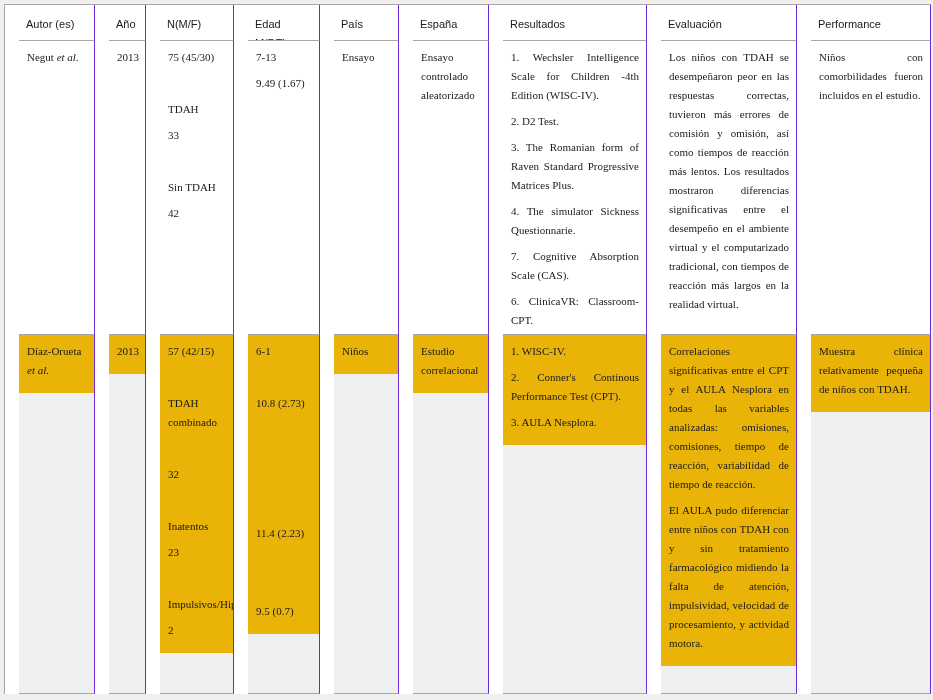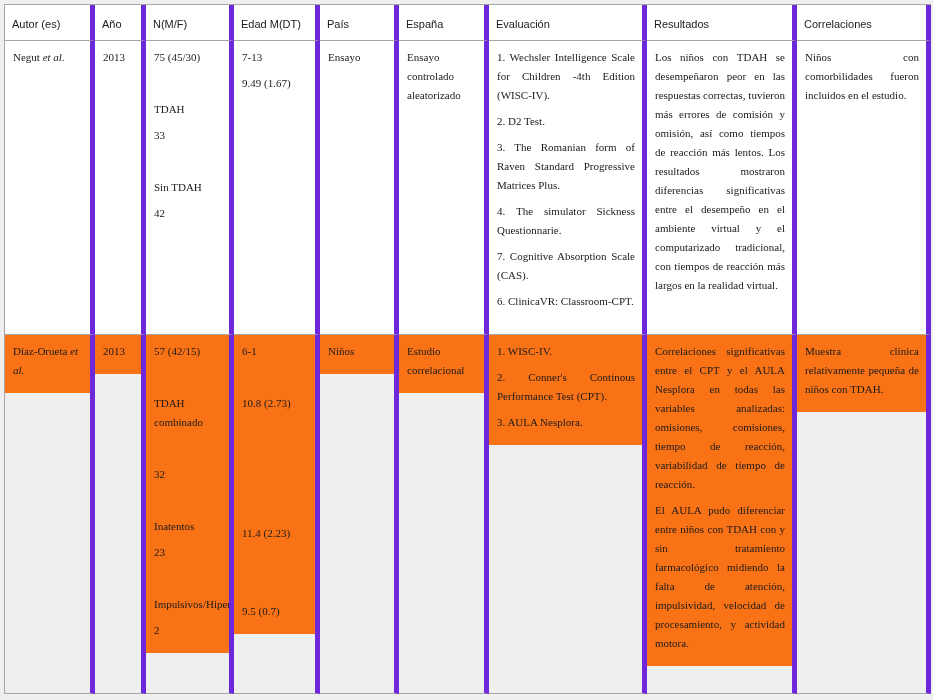--- a/index.html
+++ b/index.html
@@ -12,46 +12,46 @@
     position:absolute; left:4px; top:4px;
     display:grid;
     grid-template-columns:90px 51px 88px 86px 79px 90px 158px 150px 134px;
     grid-template-rows:36px 294px 359px;
     border-top:1px solid #a6a6a6;
     border-left:1px solid #a6a6a6;
     background:#ffffff;
   }
   .cell {
     box-sizing:border-box; overflow:hidden;
-    border-right:5px solid #6d28d9;
+    border-right:1px solid #6d28d9;
     border-bottom:1px solid #a6a6a6;
-    font-size:11px; line-height:19px;
+    font-size:11px; line-height:19px;margin-left:14px;
   }
   .hdr { padding:10px 7px 0 7px; background:#ffffff; }
   .inner { padding:7px 7px 6px 8px;font-family:Liberation Serif, serif; }
   .shaded { background:#efefef; }
-  .shaded .inner { background:#f97316; }
+  .shaded .inner { background:#eab308; }
   p { margin:0 0 7px 0; min-height:19px; }
   .just { text-align:justify; }
   .etal { font-style:italic; }
 </style>
 </head>
 <body>
 
 <div class="study-table">
 
   <div class="cell hdr"><span>Autor (es)</span></div>
   <div class="cell hdr"><span>Año</span></div>
   <div class="cell hdr"><span>N(M/F)</span></div>
   <div class="cell hdr"><span>Edad M(DT)</span></div>
   <div class="cell hdr"><span>País</span></div>
   <div class="cell hdr"><span>España</span></div>
+  <div class="cell hdr"><span>Resultados</span></div>
   <div class="cell hdr"><span>Evaluación</span></div>
-  <div class="cell hdr"><span>Resultados</span></div>
-  <div class="cell hdr"><span>Correlaciones</span></div>
+  <div class="cell hdr"><span>Performance</span></div>
 
   <div class="cell">
       <div class="inner">
     <p><span>Negut </span><span class="etal">et al.</span></p>
   </div>
     </div>
   <div class="cell">
       <div class="inner">
     <p>2013</p>
   </div>

